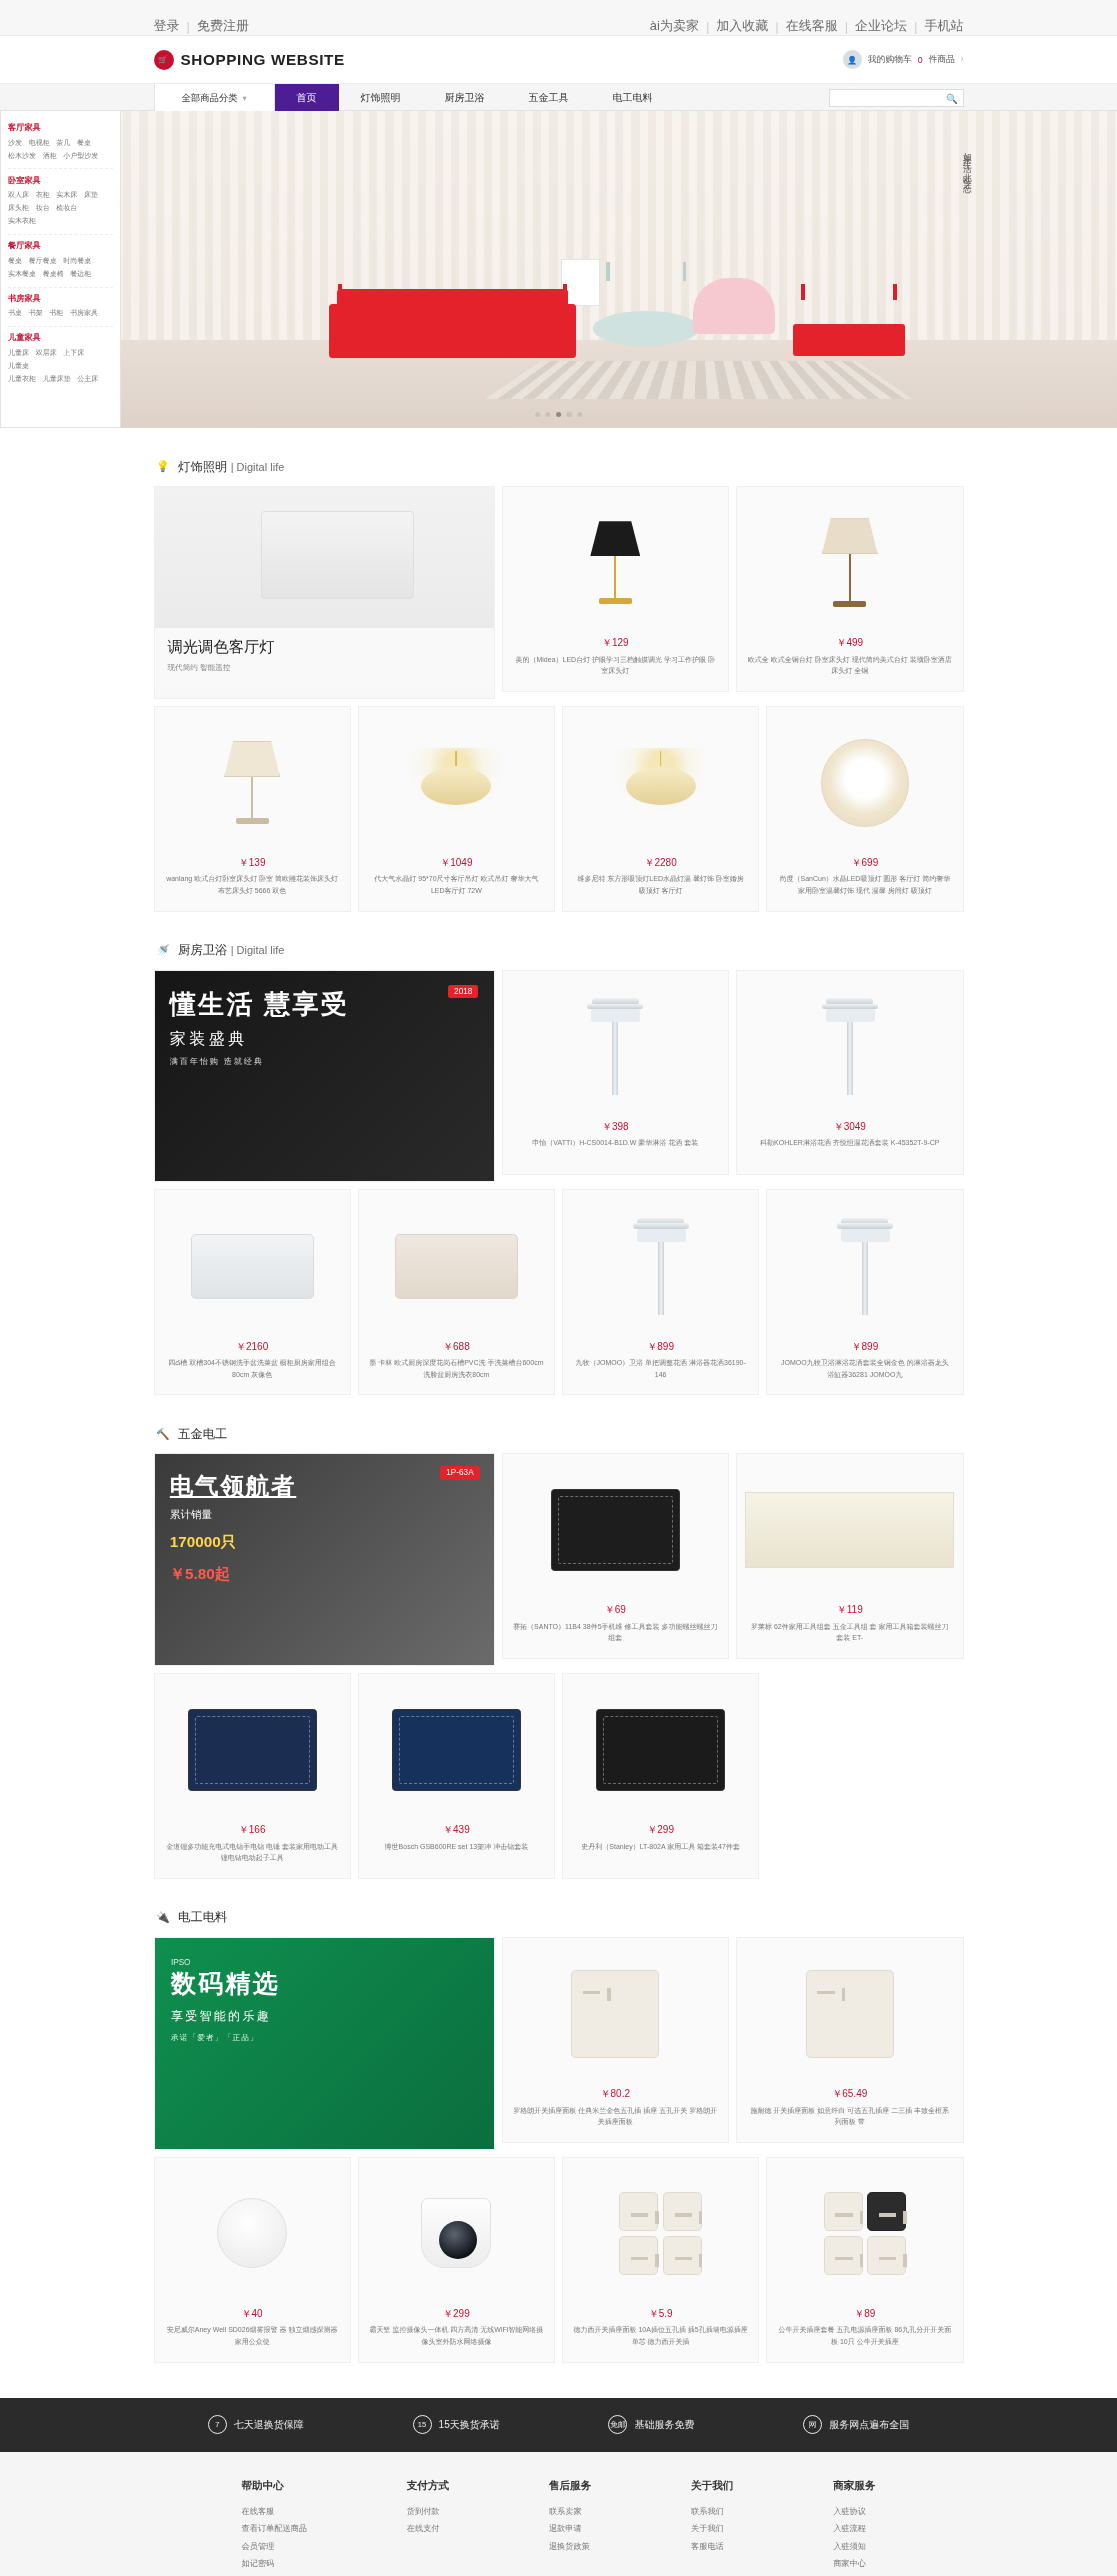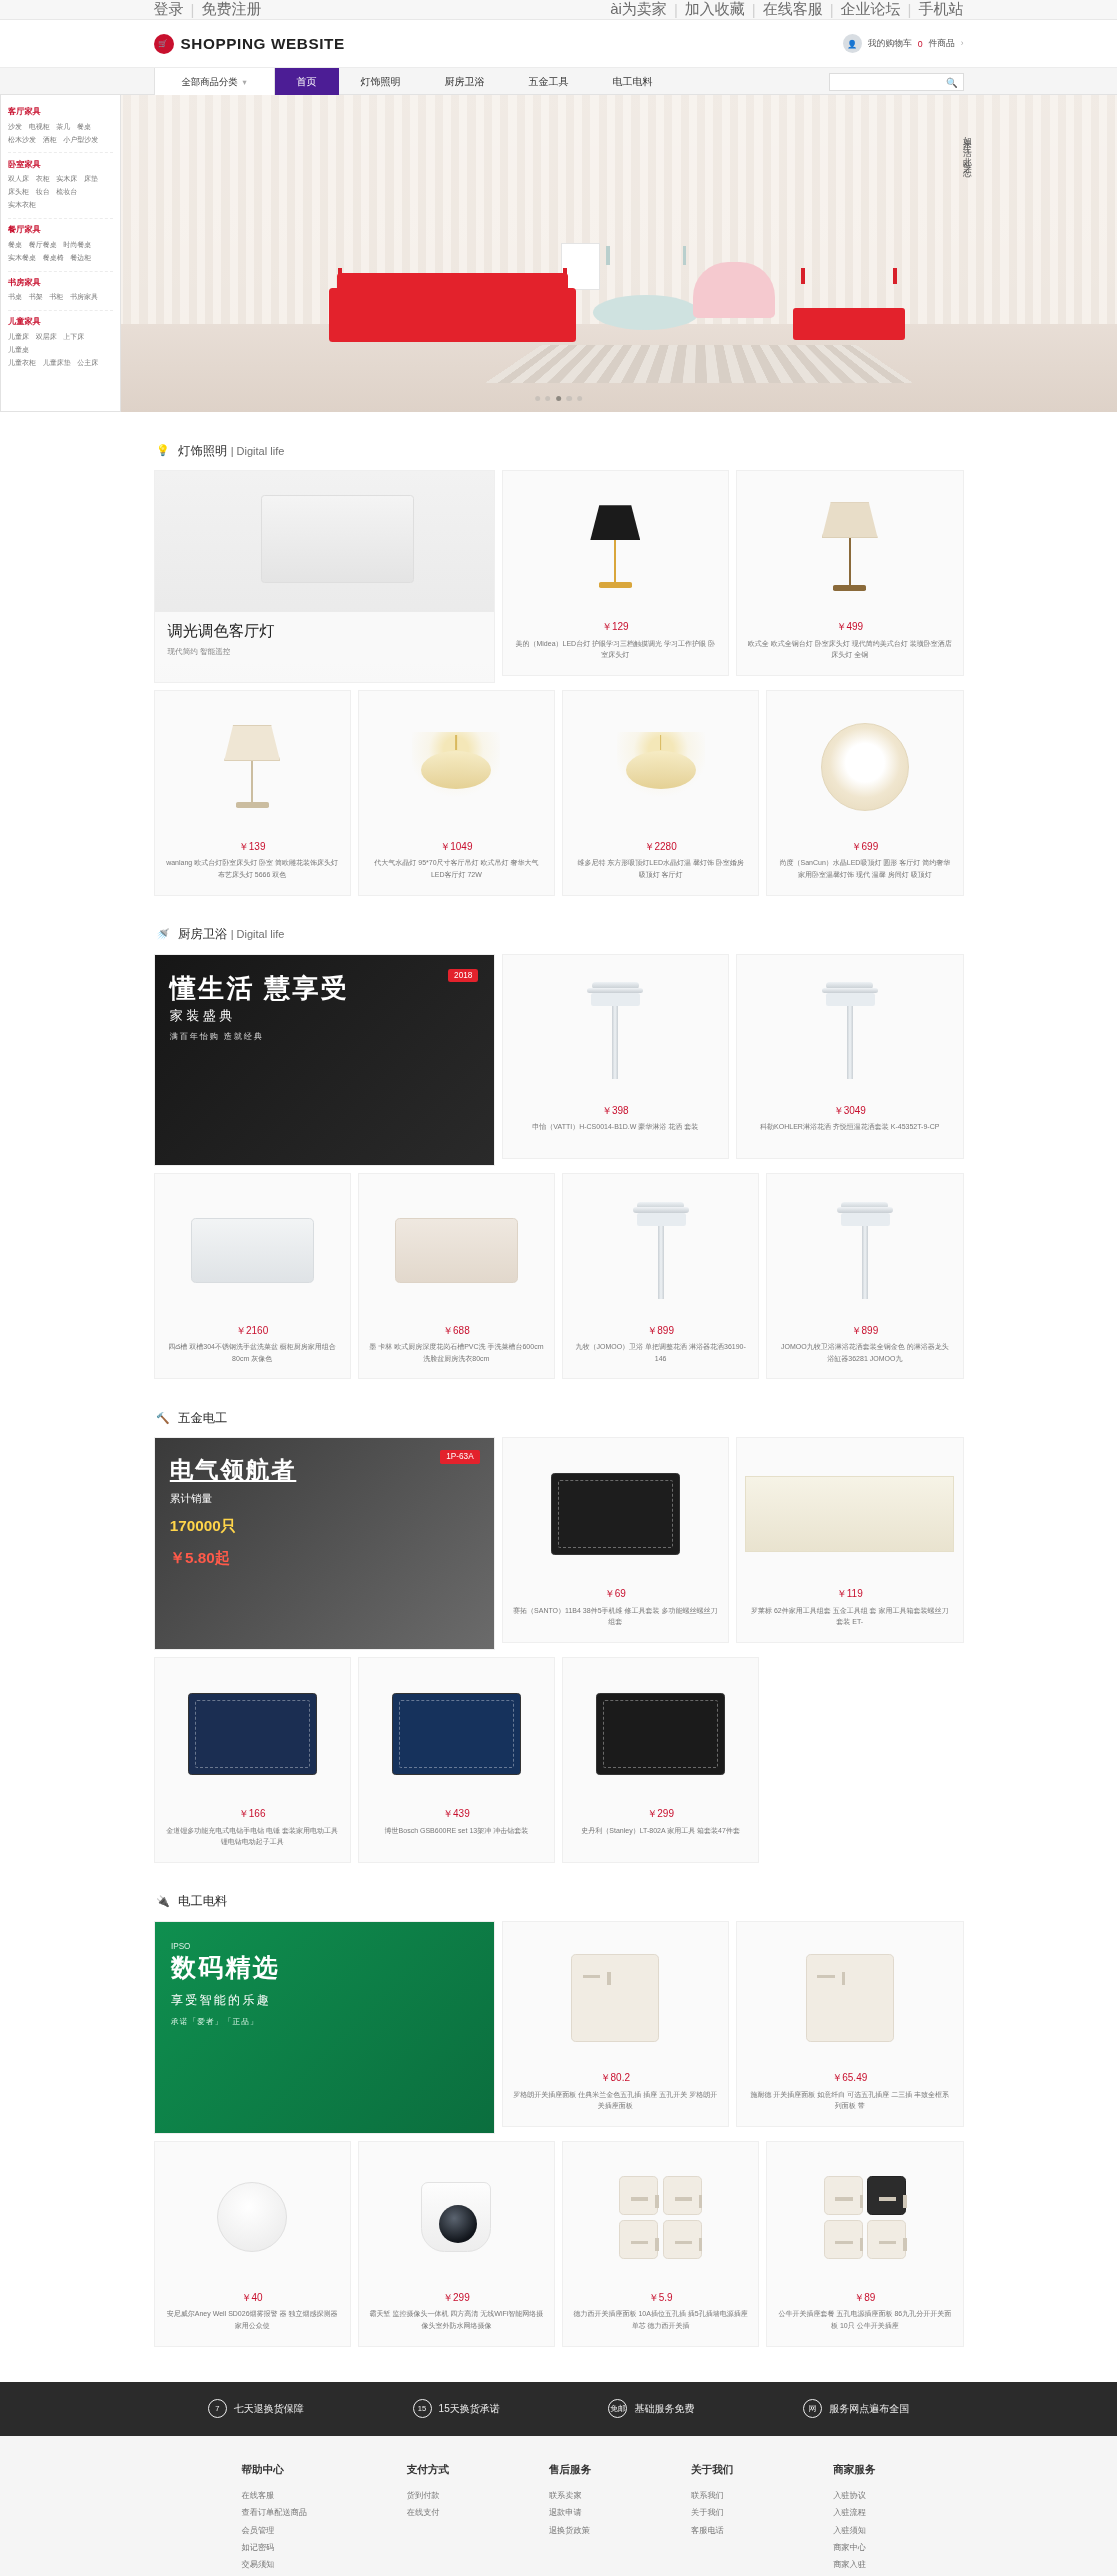--- a/index.html
+++ b/index.html
@@ -7,22 +7,22 @@
     font-family: "Liberation Sans", sans-serif;
     background: #ffffff;
     width: 1117px;
     color: #333;
     -webkit-font-smoothing: antialiased;
   }
   .page { width: 1117px; margin: 0 auto; background: #fff; }
 
   
   .topbar {
-    height: 20px; background: #f7f7f7; border-bottom: 0.6px solid #e8e8e8;
-    display: flex; align-items: flex-end; font-size: 15px; color: #6b6b6b;
+    height: 36px; background: #f7f7f7; border-bottom: 0.6px solid #e8e8e8;
+    display: flex; align-items: flex-end; font-size: 13px; color: #6b6b6b;
   }
   .topbar .inner { width: 810px; margin: 0 auto; display: flex; align-items: center; justify-content: space-between; }
   .topbar .left, .topbar .right { display: flex; align-items: center; gap: 7px; }
   .topbar a { color: #6b6b6b; text-decoration: none; }
   .topbar .sep { color: #d0d0d0; }
 
   
   .header { height: 47px; background: #fff; }
   .header .inner { width: 810px; margin: 0 auto; height: 47px; display: flex; align-items: center; }
   .logo-mark {
@@ -148,21 +148,21 @@
   .socket:before { width: 17.6px; height: 3.5px; left: 10.6px; top: 20px; }
   .socket:after { width: 3.5px; height: 13px; left: 35px; top: 17.6px; }
   .powerstrip-grid { display: grid; grid-template-columns: repeat(2,1fr); gap: 4.7px; }
   .smoke { width: 70px; height: 70px; border-radius: 50%; background: radial-gradient(circle at 45% 35%, #fff, #e8e8e8); border: 0.6px solid #e0e0e0; }
   .cam { width: 70px; height: 70px; border-radius: 7px 7px 23.5px 23.5px; background: linear-gradient(#fdfdfd,#ededed); border: 0.6px solid #e2e2e2; position: relative; }
   .cam:after { content:''; position:absolute; left: 16.4px; bottom: 8.2px; width: 38px; height: 38px; border-radius:50%; background: radial-gradient(circle at 40% 35%, #5b6470, #11151b 70%); }
 
   
   .banner-dark { height: 100%; background: linear-gradient(135deg,#161616,#2a2a2a); color: #fff; padding: 16.4px 15.3px; position: relative; }
   .banner-dark .bt1 { font-size: 26px; font-weight: bold; letter-spacing: 2.3px; }
-  .banner-dark .bt2 { font-size: 13px; margin-top: 1px; letter-spacing: 3.5px; }
+  .banner-dark .bt2 { font-size: 16px; margin-top: 7px; letter-spacing: 3.5px; }
   .banner-dark .bt3 { font-size: 8.2px; margin-top: 5.9px; color: #d8d8d8; letter-spacing: 1.8px; }
   .banner-dark .btag { position: absolute; right: 15.3px; top: 14px; background: #e3222c; color:#fff; border-radius: 2.3px; padding: 2.3px 5.9px; font-size: 8.2px; }
   .banner-green { height: 100%; background: linear-gradient(135deg,#0f8f4f,#0b6e3e); color:#fff; padding: 20px 16.4px; }
   .banner-green .bt1 { font-size: 25px; font-weight: bold; letter-spacing: 2.3px; }
   .banner-green .bt2 { font-size: 12px; margin-top: 8.2px; letter-spacing: 2.3px; }
   .banner-green .bt3 { font-size: 7.6px; margin-top: 8.2px; color: #d8f3e4; letter-spacing: 1.2px; }
   .banner-elec { height: 100%; background: linear-gradient(135deg,#3a3a3a,#6b6b6b); color:#fff; padding: 15.3px; position: relative; }
   .banner-elec .bt1 { font-size: 23.5px; font-weight: bold; color:#fff; letter-spacing: 1.8px; text-decoration: underline; }
   .banner-elec .bt2 { font-size: 10.6px; margin-top: 5.9px; }
   .banner-elec .bt3 { font-size: 15.3px; color:#ffd54a; margin-top: 10.6px; font-weight: bold; }

